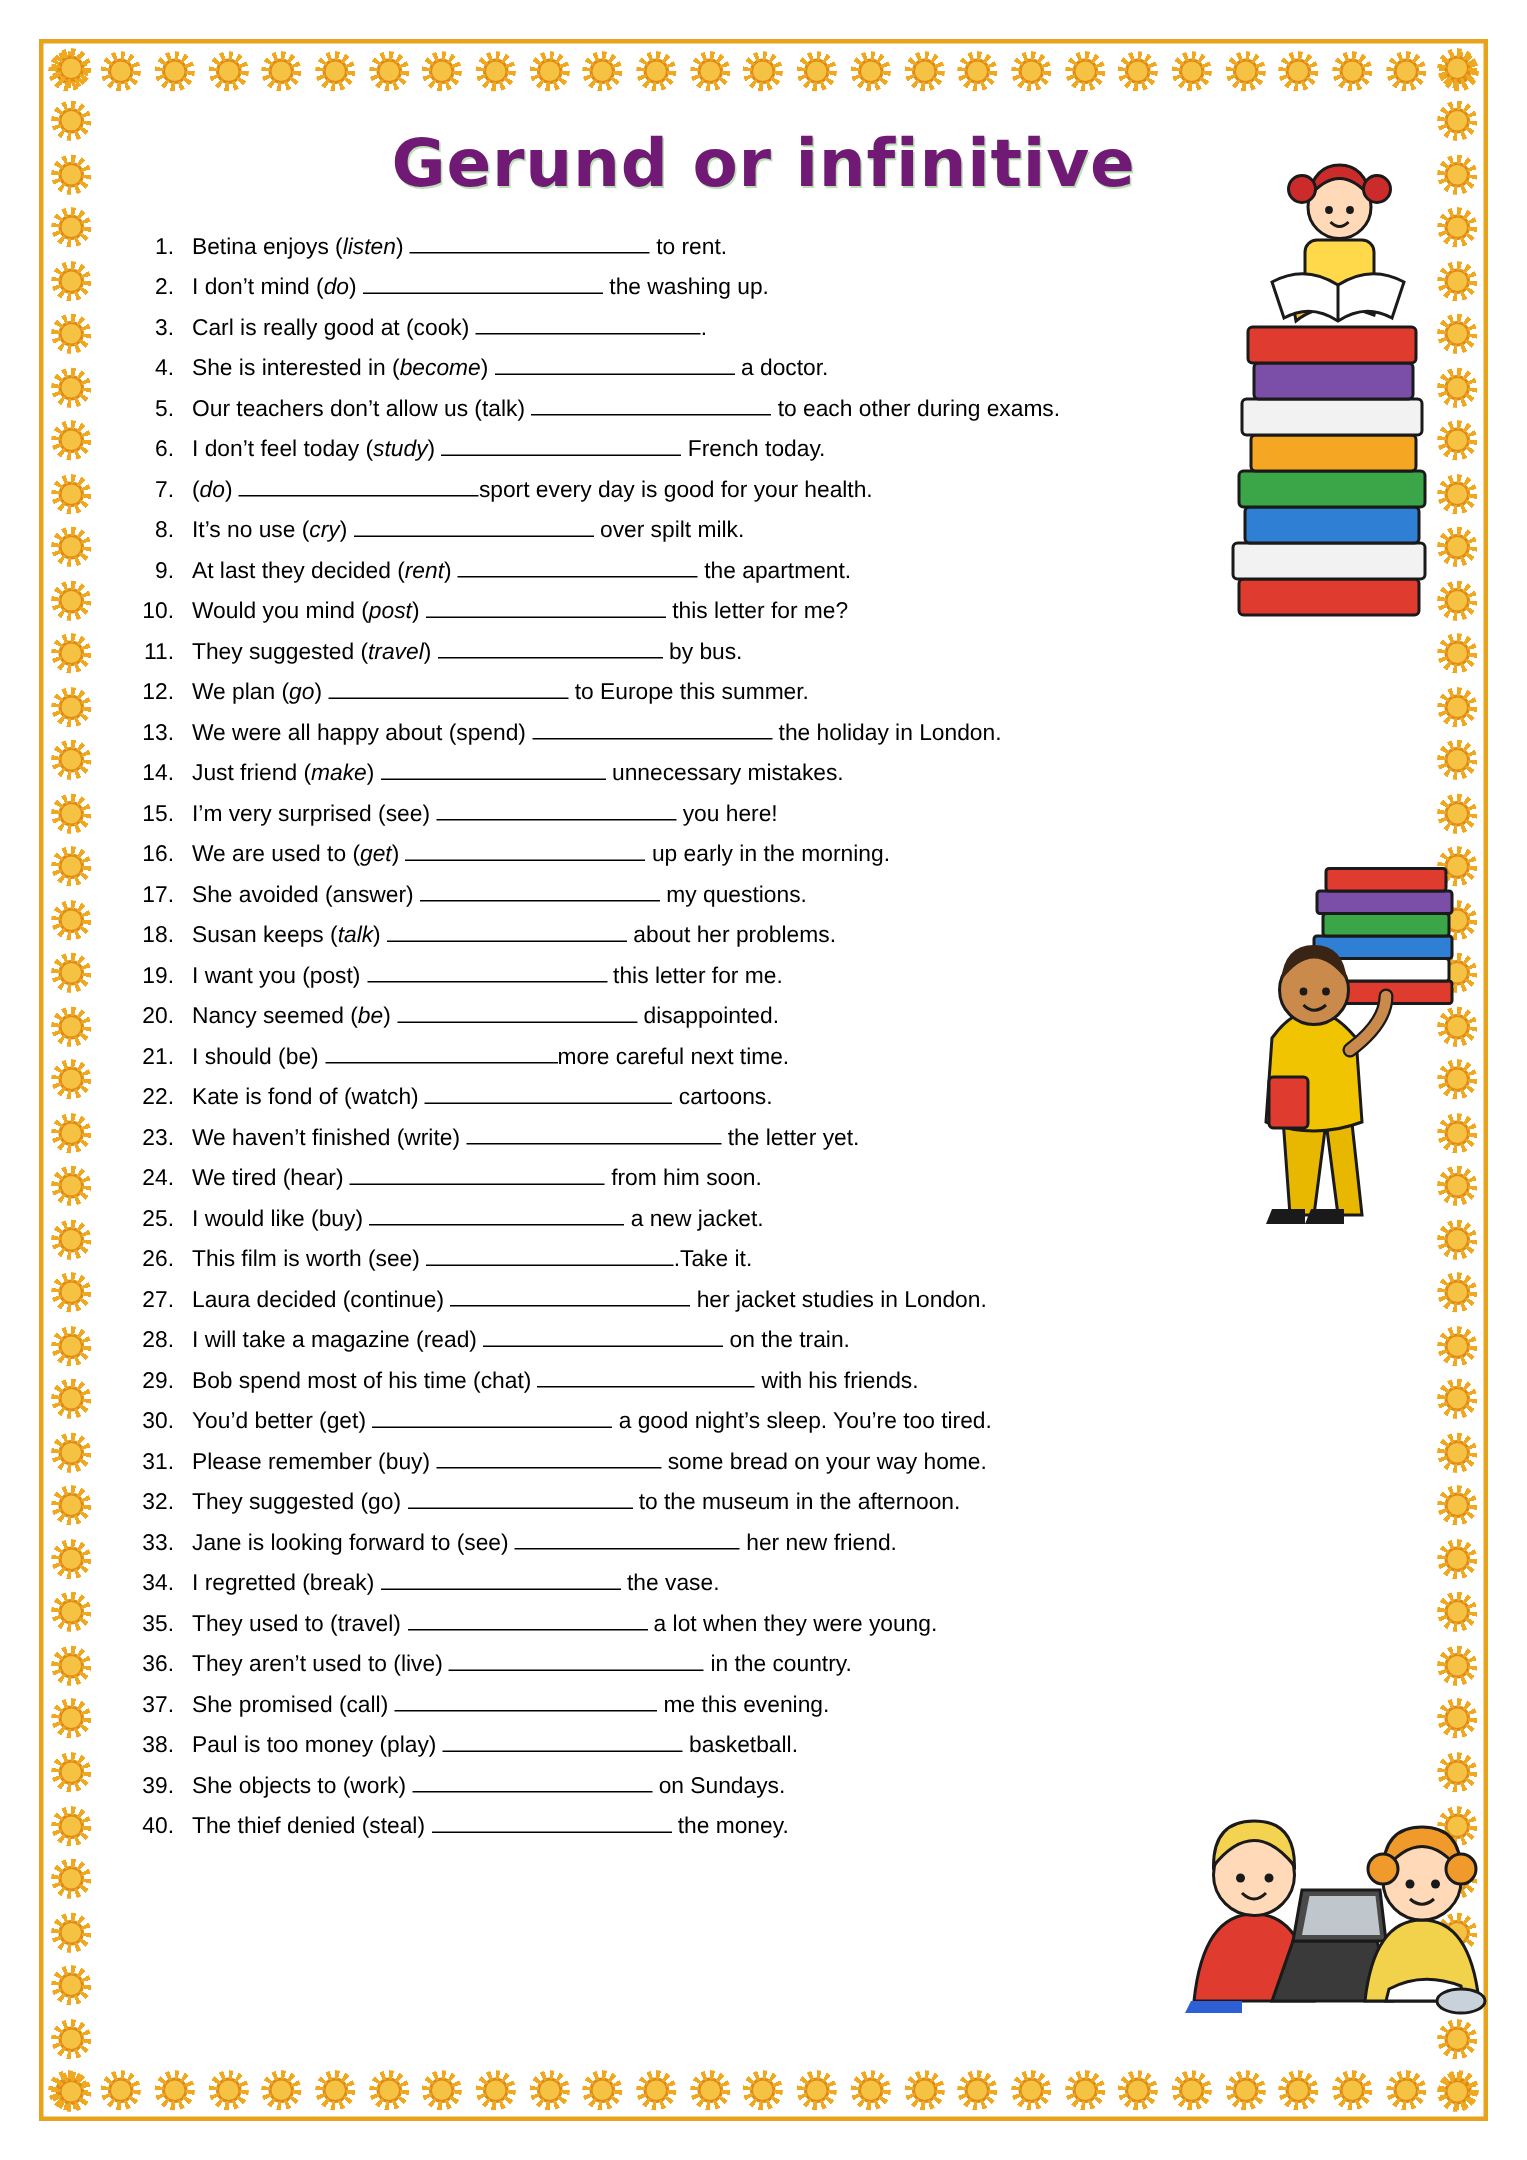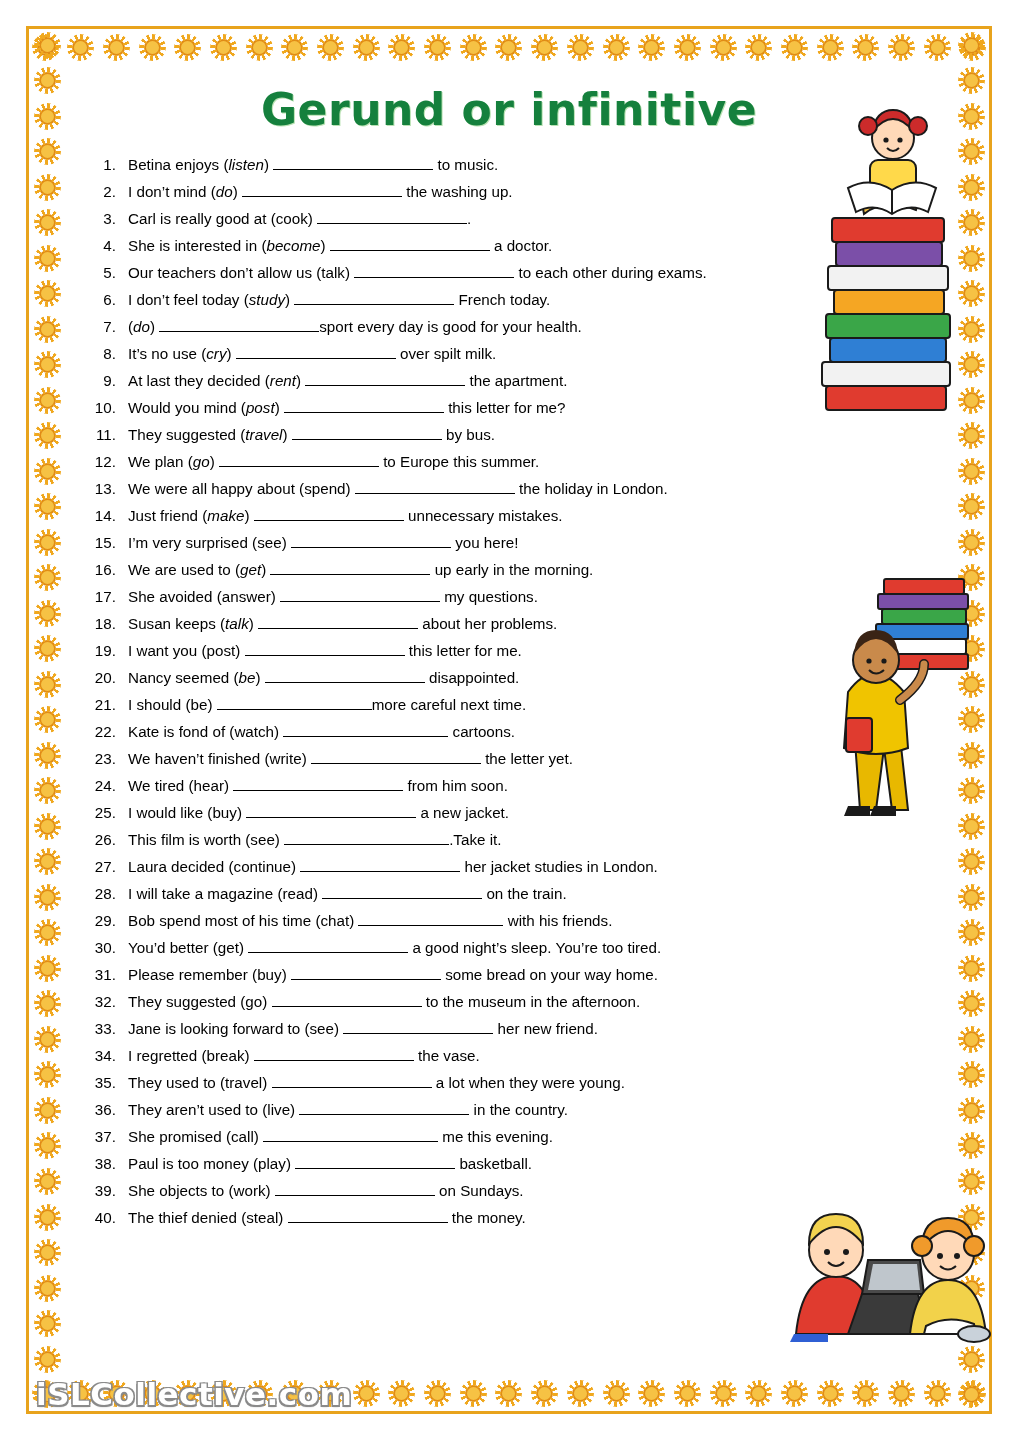--- a/index.html
+++ b/index.html
@@ -84,21 +84,21 @@
     top: 62px;
     right: 70px;
     bottom: 62px;
   }
 
   .title {
     text-align: center;
     font-family: "DejaVu Sans", sans-serif;
     font-size: 44px;
     font-weight: bold;
-    color: #15803d;
+    color: #701a75;
     letter-spacing: 0.5px;
     margin: 22px 0 0 0;
     text-shadow: 1px 1px 0 #b9e2b3;
   }
 
   .subtitle {
     margin: 18px 0 0 38px;
     font-size: 17px;
     font-weight: bold;
     color: #b2232a;
@@ -392,21 +392,21 @@
         <path d="M166 82 q8 7 16 0" fill="none" stroke="#1a1a1a" stroke-width="2"></path>
         <path d="M152 142 q22 -12 48 -2 l2 10 h-52 z" fill="#ffffff" stroke="#1a1a1a" stroke-width="2"></path>
         <ellipse cx="200" cy="150" rx="16" ry="8" fill="#c9d2da" stroke="#1a1a1a" stroke-width="2"></ellipse>
       </g>
     </svg>
   </div>
 
   <div class="content">
     <div class="title">Gerund or infinitive</div>
     <ol class="questions" id="question-list">
-        <li><span>Betina enjoys (</span><em>listen</em><span>) </span><span class="blank" style="width: 160px;"></span><span> to music.</span></li>
+        <li><span>Betina enjoys (</span><em>listen</em><span>) </span><span class="blank" style="width: 160px;"></span><span> to rent.</span></li>
         <li><span>I don’t mind (</span><em>do</em><span>) </span><span class="blank" style="width: 160px;"></span><span> the washing up.</span></li>
         <li><span>Carl is really good at (</span><span>cook</span><span>) </span><span class="blank" style="width: 150px;"></span><span>.</span></li>
         <li><span>She is interested in (</span><em>become</em><span>) </span><span class="blank" style="width: 160px;"></span><span> a doctor.</span></li>
         <li><span>Our teachers don’t allow us (</span><span>talk</span><span>) </span><span class="blank" style="width: 160px;"></span><span> to each other during exams.</span></li>
         <li><span>I don’t feel today (</span><em>study</em><span>) </span><span class="blank" style="width: 160px;"></span><span> French today.</span></li>
         <li><span>(</span><em>do</em><span>) </span><span class="blank" style="width: 160px;"></span><span>sport every day is good for your health.</span></li>
         <li><span>It’s no use (</span><em>cry</em><span>) </span><span class="blank" style="width: 160px;"></span><span> over spilt milk.</span></li>
         <li><span>At last they decided (</span><em>rent</em><span>) </span><span class="blank" style="width: 160px;"></span><span> the apartment.</span></li>
         <li><span>Would you mind (</span><em>post</em><span>) </span><span class="blank" style="width: 160px;"></span><span> this letter for me?</span></li>
         <li><span>They suggested (</span><em>travel</em><span>) </span><span class="blank" style="width: 150px;"></span><span> by bus.</span></li>
@@ -435,14 +435,13 @@
         <li><span>I regretted (</span><span>break</span><span>) </span><span class="blank" style="width: 160px;"></span><span> the vase.</span></li>
         <li><span>They used to (</span><span>travel</span><span>) </span><span class="blank" style="width: 160px;"></span><span> a lot when they were young.</span></li>
         <li><span>They aren’t used to (</span><span>live</span><span>) </span><span class="blank" style="width: 170px;"></span><span> in the country.</span></li>
         <li><span>She promised (</span><span>call</span><span>) </span><span class="blank" style="width: 175px;"></span><span> me this evening.</span></li>
         <li><span>Paul is too money (</span><span>play</span><span>) </span><span class="blank" style="width: 160px;"></span><span> basketball.</span></li>
         <li><span>She objects to (</span><span>work</span><span>) </span><span class="blank" style="width: 160px;"></span><span> on Sundays.</span></li>
         <li><span>The thief denied (</span><span>steal</span><span>) </span><span class="blank" style="width: 160px;"></span><span> the money.</span></li>
       </ol>
   </div>
 
-  <div class="footer-brand">iSLCollective.com</div>
 </div>
 
 </body></html>

